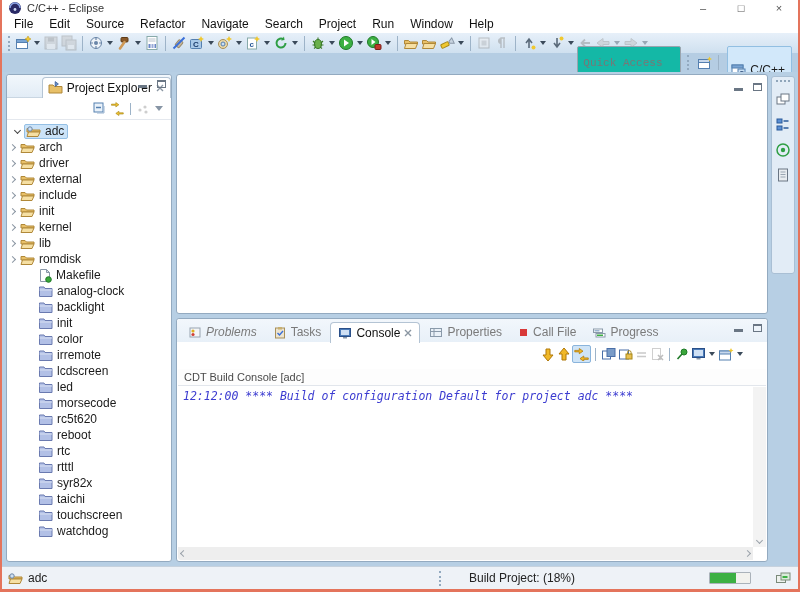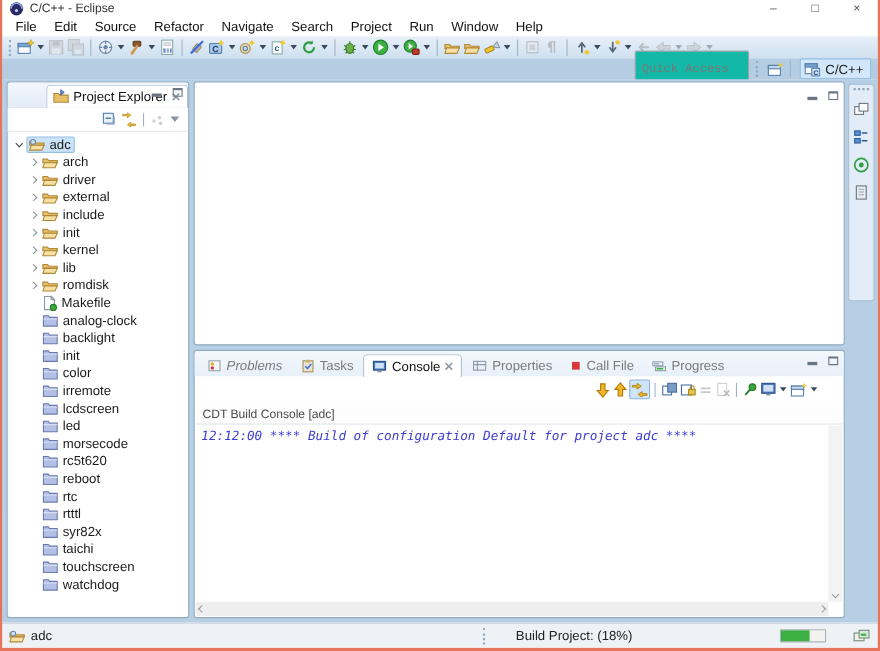--- a/index.html
+++ b/index.html
@@ -38,21 +38,21 @@
   .dd.dis { border-top-color:#9aa8b6; }
   .tsep { width:1px; height:15px; background:#9db3c8; margin:0 4px; }
   .handle { width:3px; height:15px; border-left:2px dotted #92a9bf; margin:0 3px; }
   .dis16 { opacity:.45; filter:grayscale(1); }
 
   .qa-input { width:104px; height:17px; border:1px solid #9aa4ae; border-radius:2px;
               background:#14b8a6; font-family:Liberation Mono, monospace; font-size:11px;
               color:#333; padding:16px 5px; }
   .qa-input::placeholder { color:#777; }
   .persp-btn { display:flex; align-items:center; gap:4px; background:#d2e8fa;
-               border:1px solid #92bfe2; border-radius:2px; padding:2px 6px 1px 3px;
+               border:1px solid #92bfe2; border-radius:2px; padding:16px 6px 1px 3px;
                margin-left:4px; color:#1a1a1a; }
 
   
   .workbench { position:absolute; left:2px; right:2px; top:72px; bottom:26px; background:#b7cfe4; }
 
   .panel { position:absolute; background:#fff; border:1px solid #93aac0; border-radius:3px; }
   #explorer { left:4px; top:2px; width:166px; bottom:4px; }
   #editor   { left:174px; top:2px; width:592px; height:240px; }
   #console  { left:174px; top:246px; width:592px; bottom:4px; }
   #strip    { position:absolute; right:3px; top:4px; width:24px; height:198px;
@@ -85,21 +85,21 @@
 
   
   .tree { padding-top:3px; overflow:hidden; }
   .trow { display:flex; align-items:center; height:16px; }
   .trow .lbl { margin-left:4px; white-space:nowrap; color:#1a1a1a; }
   .chev { width:13px; display:flex; justify-content:center; }
   .c-right { width:5px; height:5px; border-top:1.5px solid #8a96a2; border-right:1.5px solid #8a96a2;
              transform:rotate(45deg); margin-right:2px; }
   .c-down  { width:5px; height:5px; border-left:1.5px solid #444; border-bottom:1.5px solid #444;
              transform:rotate(-45deg); margin-bottom:2px; }
-  .lvl0 { padding-left:4px; } .lvl1 { padding-left:18px; } .lvlp { padding-left:31px; }
+  .lvl0 { padding-left:4px; } .lvl1 { } .lvlp { padding-left:31px; }
   .selrow { display:flex; align-items:center; background:#cbe3f8; border:1px solid #94bfe4;
             border-radius:2px; padding:0 3px 0 1px; height:15px; }
 
   
   .chead { height:17px; display:flex; align-items:center; padding-left:6px;
            color:#4a4a4a; font-size:11px; border-bottom:1px solid #e2e6ec; background:#fdfdfd; }
   .ctools { position:absolute; right:22px; top:26px; display:flex; align-items:center; height:18px; }
   .ctoggle { background:#cfe4f7; border:1px solid #8ab4dc; border-radius:2px; }
   .cbody { position:absolute; left:1px; right:14px; top:68px; bottom:14px;
            font-family:"DejaVu Sans Mono","Liberation Mono",monospace; font-size:11.5px;

